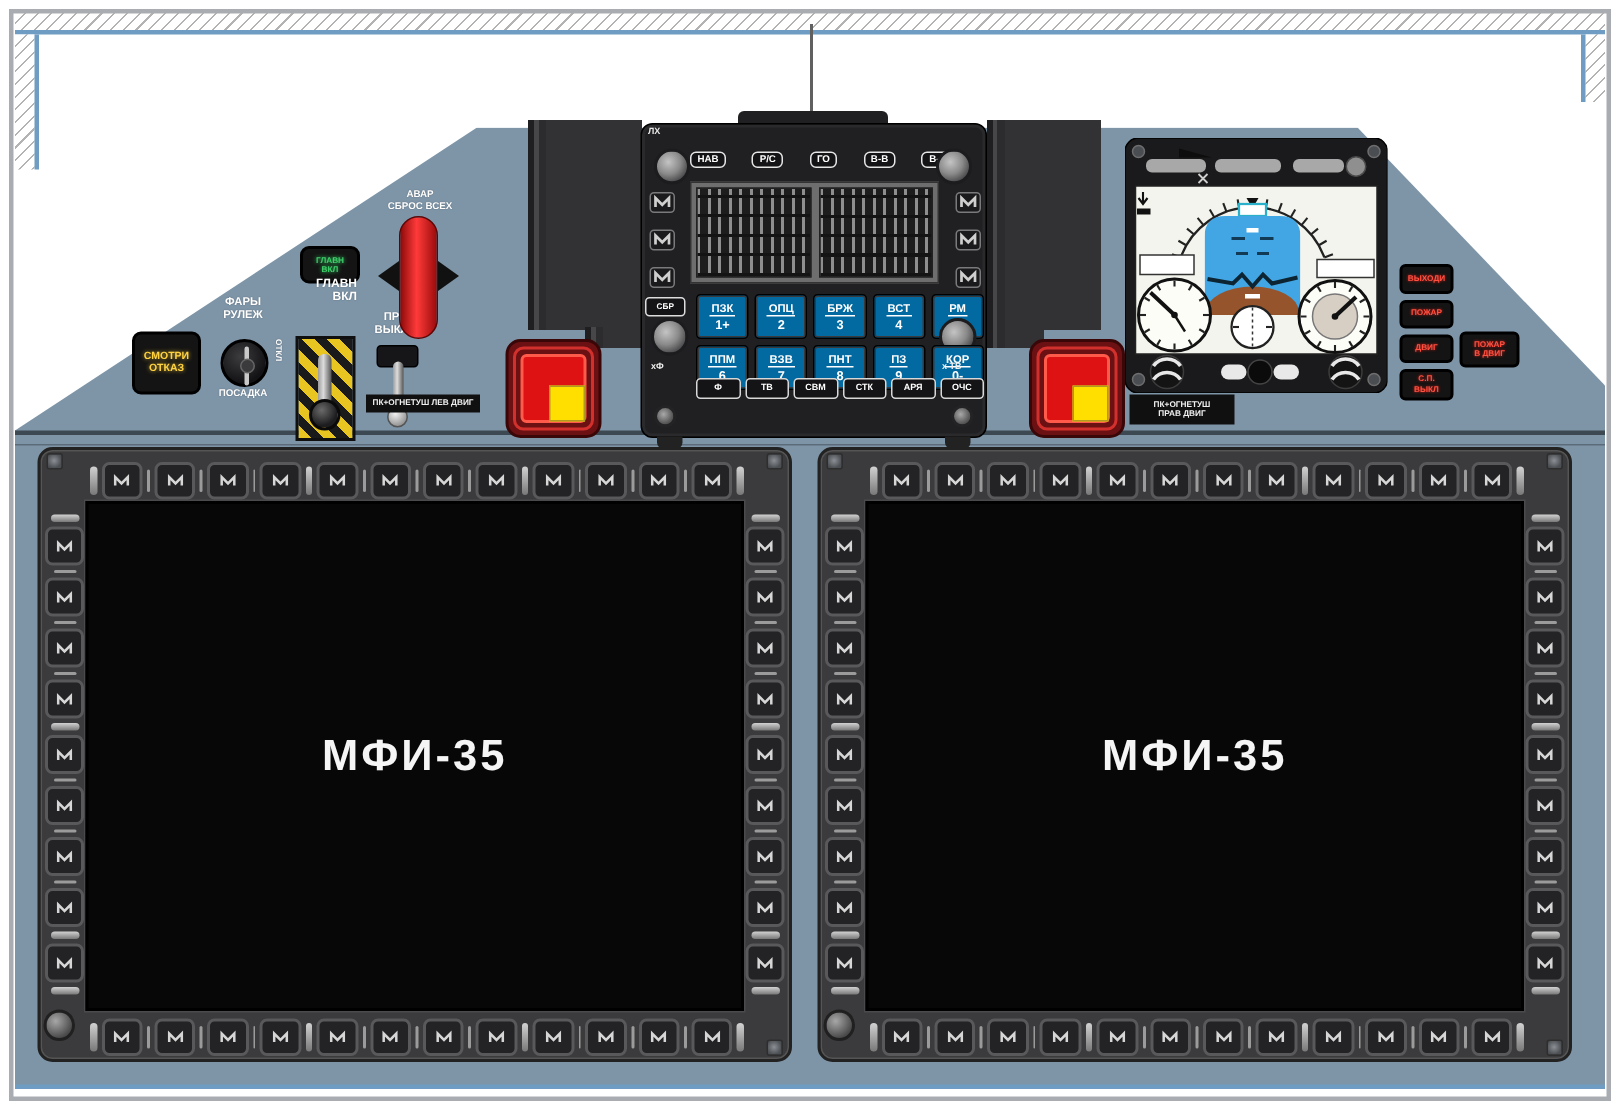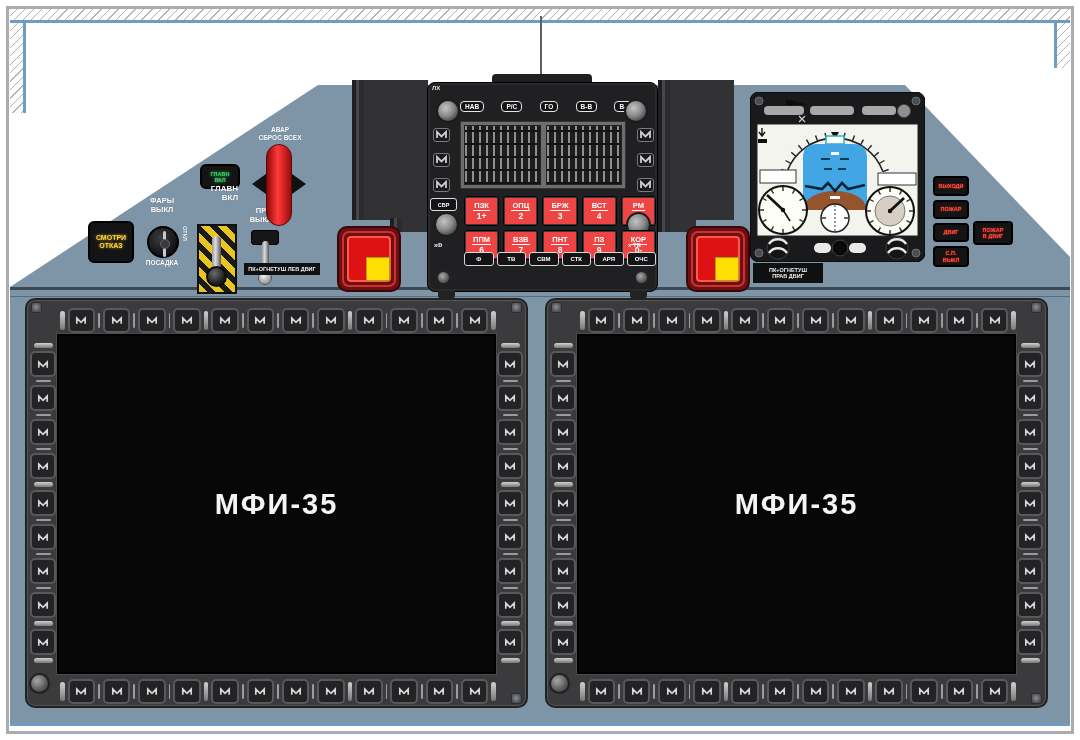--- a/index.html
+++ b/index.html
@@ -25,21 +25,21 @@
   .kmode{display:flex;justify-content:space-between;}
   .kmode span{border:1px solid #e6e6e6;border-radius:4px;color:#fff;font-size:6.5px;font-weight:bold;padding:1px 4px;background:#141416;}
   .knob{border-radius:50%;background:radial-gradient(circle at 38% 35%,#c4c4c4,#8a8a8a 45%,#4e4e50 75%,#333);border:2px solid #1c1c1e;}
   .matrix{left:460px;top:121px;width:166px;height:68px;background:#6e6e6e;border:1px solid #333;display:flex;gap:5px;padding:3px;}
   .mhalf{flex:1;border:1px solid #222;
     background:repeating-linear-gradient(0deg,#141414 0 2px,transparent 2px 13px),
                repeating-linear-gradient(90deg,#8f8f8f 0 2px,#1d1d1d 2px 7px);
     background-color:#1d1d1d;}
   .sgb{width:17px;height:14px;background:#1a1a1c;border:1px solid #7a7a7c;border-radius:3px;display:flex;align-items:center;justify-content:center;}
   .edgeb{border:1px solid #ddd;border-radius:3px;color:#fff;font-size:5.5px;font-weight:bold;display:flex;align-items:center;justify-content:center;background:#141416;}
-  .dbtn{width:34px;height:28px;background:#ef4444;border:1px solid #000;border-radius:3px;display:flex;flex-direction:column;align-items:center;justify-content:center;box-shadow:0 0 0 1px #3a3a3c inset;}
+  .dbtn{width:34px;height:28px;background:#0369a1;border:1px solid #000;border-radius:3px;display:flex;flex-direction:column;align-items:center;justify-content:center;box-shadow:0 0 0 1px #3a3a3c inset;}
   .dtop{color:#fff;font-size:7.5px;font-weight:bold;border-bottom:1px solid #fff;line-height:8px;padding:0 1px;}
   .dnum{color:#fff;font-size:8.5px;font-weight:bold;line-height:10px;}
   .fbtn{width:28px;height:12px;border:1px solid #d8d8d8;border-radius:3px;color:#fff;font-size:6px;font-weight:bold;display:flex;align-items:center;justify-content:center;background:#141416;}
   .ktag{color:#efefef;font-size:6px;font-weight:bold;}
   .kscrew{border-radius:50%;background:radial-gradient(circle at 40% 38%,#a9a9a9,#5c5c5c 60%,#333);border:2px solid #232325;}
   .kfoot{background:#222;border-radius:0 0 4px 4px;}
   
   .plabel{color:#fff;font-weight:bold;text-align:center;white-space:pre-line;text-shadow:0 0 1px rgba(0,0,0,.35);}
   .annblk{background:#141414;border:2px solid #000;border-radius:6px;display:flex;align-items:center;justify-content:center;text-align:center;white-space:pre-line;}
   .ytext{color:#ffd23f;font-size:7px;font-weight:bold;line-height:8px;text-shadow:0 0 3px rgba(255,210,60,.8);}
@@ -95,21 +95,21 @@
 <div class="abs hood" style="left:390px;top:218px;width:38px;height:14px;"></div>
 <div class="abs hood" style="left:658px;top:80px;width:76px;height:140px;"></div>
 <div class="abs hood" style="left:658px;top:218px;width:38px;height:14px;"></div>
 
 <div class="abs annblk" style="left:88px;top:221px;width:46px;height:42px;">
   <span class="ytext">СМОТРИ
 ОТКАЗ</span>
 </div>
 
 <div class="abs plabel" style="left:138px;top:197px;width:48px;font-size:7.5px;line-height:8.5px;">ФАРЫ
-ВЫКЛ</div>
+РУЛЕЖ</div>
 <div class="abs rotary" style="left:147px;top:226px;width:32px;height:32px;">
   <div class="abs rotptr" style="left:14px;top:3px;width:3px;height:26px;"></div>
   <div class="abs" style="left:11px;top:11px;width:10px;height:10px;border-radius:50%;background:#3a3a3c;border:1px solid #666;"></div>
 </div>
 <div class="abs plabel" style="left:178px;top:226px;width:10px;font-size:5.5px;line-height:6px;writing-mode:vertical-rl;">ОТКЛ</div>
 <div class="abs plabel" style="left:134px;top:259px;width:56px;font-size:6.5px;">ПОСАДКА</div>
 
 <div class="abs annblk" style="left:200px;top:164px;width:40px;height:25px;">
   <span class="gtext">ГЛАВН
 ВКЛ</span>

